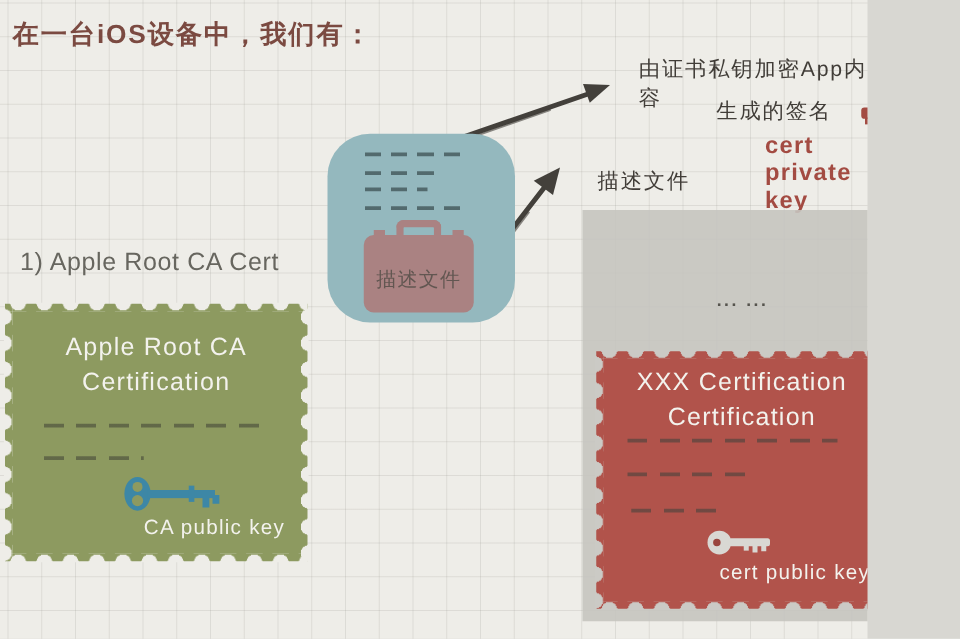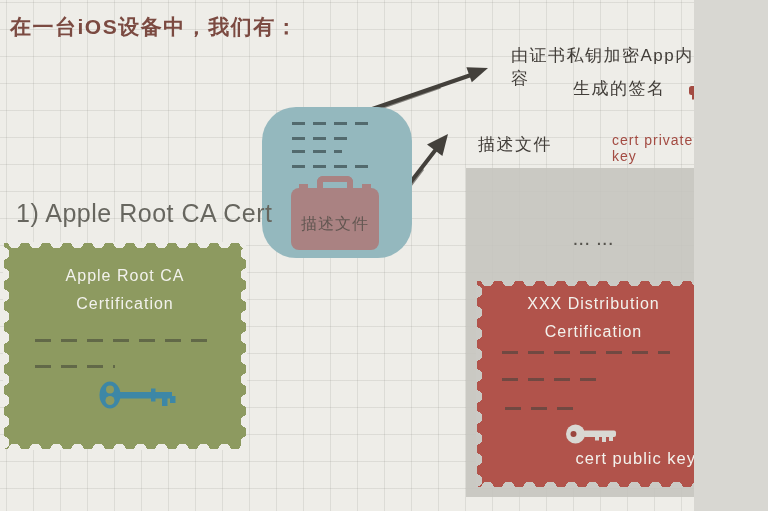--- a/index.html
+++ b/index.html
@@ -26,25 +26,25 @@
     font-size:21px;font-weight:700;letter-spacing:1.5px;
     color:#7b4a41;
   }
   .anno{
     font-size:17px;letter-spacing:1.5px;color:#413d38;
   }
   .sig1{left:511px;top:44px;}
   .sig2{left:573px;top:77px;}
   .profile-note{left:478px;top:133px;}
   .cert-private-label{
-    left:612px;top:132px;
-    font-size:14px;letter-spacing:1px;color:#a34b42;
+    left:612px;top:106px;
+    font-size:19px;letter-spacing:1px;color:#a34b42;font-weight:bold;
   }
   .caption{
-    font-size:25px;letter-spacing:.5px;color:#67665f;
+    font-size:20px;letter-spacing:.5px;color:#67665f;
   }
   .caption-ca{left:16px;top:199px;}
   .caption-app{left:292px;top:262px;}
 
   
   .app-icon{
     left:262px;top:107px;width:150px;height:151px;
     background:#94b8be;border-radius:34px;
   }
   .dash{height:2.5px;position:absolute;}
@@ -92,21 +92,21 @@
   .sc.t{left:0;right:0;top:-1px;height:7px;
     background:radial-gradient(circle 6.5px at 10.5px 0px, var(--nb) 97%, transparent 100%) 0 0/21px 7px repeat-x;}
   .sc.b{left:0;right:0;bottom:-1px;height:7px;
     background:radial-gradient(circle 6.5px at 10.5px 7px, var(--nb) 97%, transparent 100%) 0 0/21px 7px repeat-x;}
   .sc.l{top:0;bottom:0;left:-1px;width:7px;
     background:radial-gradient(circle 6.5px at 0px 10.5px, var(--nb) 97%, transparent 100%) 0 0/7px 21px repeat-y;}
   .sc.r{top:0;bottom:0;right:-1px;width:7px;
     background:radial-gradient(circle 6.5px at 7px 10.5px, var(--nb) 97%, transparent 100%) 0 0/7px 21px repeat-y;}
   .stamp-line{
     position:absolute;left:0;right:0;text-align:center;
-    font-size:16px;letter-spacing:1px;color:#f3f2ed;
+    font-size:20px;letter-spacing:1px;color:#f3f2ed;
   }
   .stamp .dash{
     background:repeating-linear-gradient(90deg, rgba(62,64,52,.55) 0 16px, transparent 16px 26px);
   }
   .stamp.red .dash{
     background:repeating-linear-gradient(90deg, rgba(70,66,60,.6) 0 16px, transparent 16px 26px);
   }
   .key-label{
     position:absolute;left:0;right:0;
     font-size:16.5px;letter-spacing:1px;color:#f3f2ed;text-align:right;
@@ -178,31 +178,32 @@
     <div class="dash" style="left:31px;top:122px;width:80px;"></div>
     <svg class="abs" style="left:94px;top:136px;" width="82" height="32" viewBox="0 0 82 32">
       <ellipse cx="12" cy="16" rx="10.5" ry="13.5" fill="#3d87a6"></ellipse>
       <circle cx="12" cy="10.5" r="4" fill="#8d9a60"></circle>
       <circle cx="12" cy="21.5" r="4.5" fill="#8d9a60"></circle>
       <rect x="20" y="13" width="54" height="6.5" fill="#3d87a6"></rect>
       <rect x="53" y="9.5" width="4.5" height="13" fill="#3d87a6"></rect>
       <rect x="64" y="17" width="5.5" height="10" fill="#3d87a6"></rect>
       <rect x="72" y="17" width="5.5" height="7" fill="#3d87a6"></rect>
     </svg>
+    <div class="key-label">CA public key</div>
   </div>
 
   <div class="abs panel">
     <div class="dots">... ...</div>
 
     <div class="stamp red">
       <div class="sc t"></div>
       <div class="sc b"></div>
       <div class="sc l"></div>
       <div class="sc r"></div>
-      <div class="stamp-line" style="top:14px;">XXX Distribution</div>
+      <div class="stamp-line" style="top:14px;">XXX Certification</div>
       <div class="stamp-line" style="top:42px;">Certification</div>
       <div class="dash" style="left:25px;top:70px;width:168px;"></div>
       <div class="dash" style="left:25px;top:97px;width:98px;"></div>
       <div class="dash" style="left:28px;top:126px;width:73px;"></div>
       <svg class="abs" style="left:88px;top:140px;" width="54" height="27" viewBox="0 0 54 27">
         <circle cx="10.5" cy="13" r="9.5" fill="#d9d8d3"></circle>
         <circle cx="8.5" cy="13" r="3" fill="#9a453e"></circle>
         <rect x="18" y="9.5" width="33" height="6.5" rx="2" fill="#d9d8d3"></rect>
         <rect x="30" y="15" width="4" height="4.5" fill="#d9d8d3"></rect>
         <rect x="37" y="15" width="4" height="6" fill="#d9d8d3"></rect>

